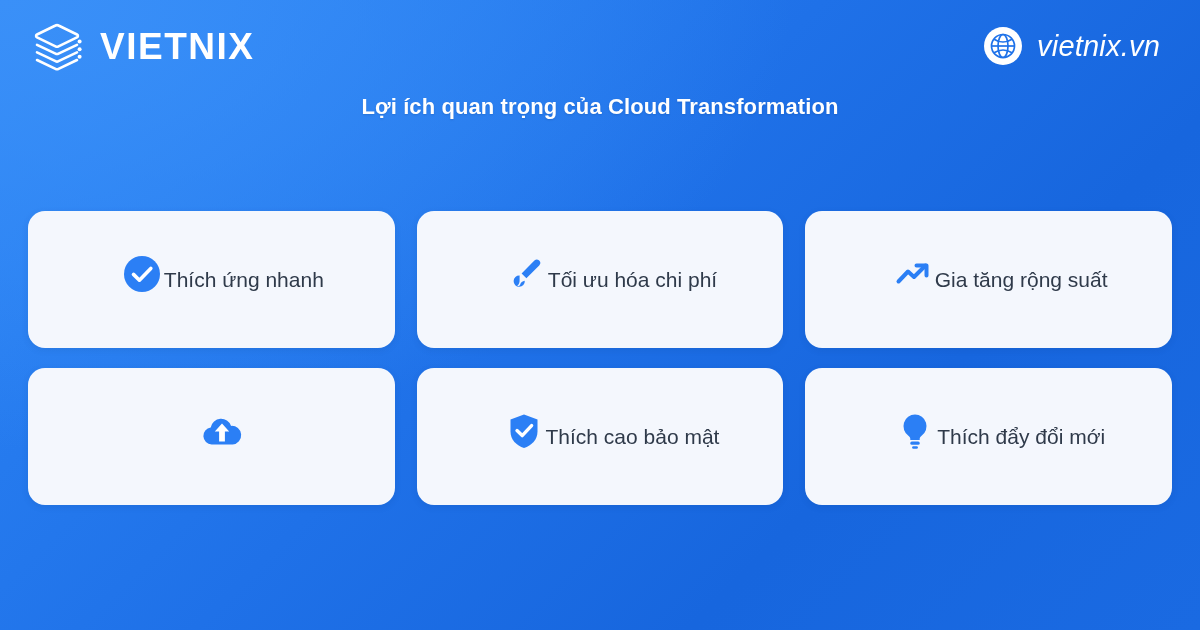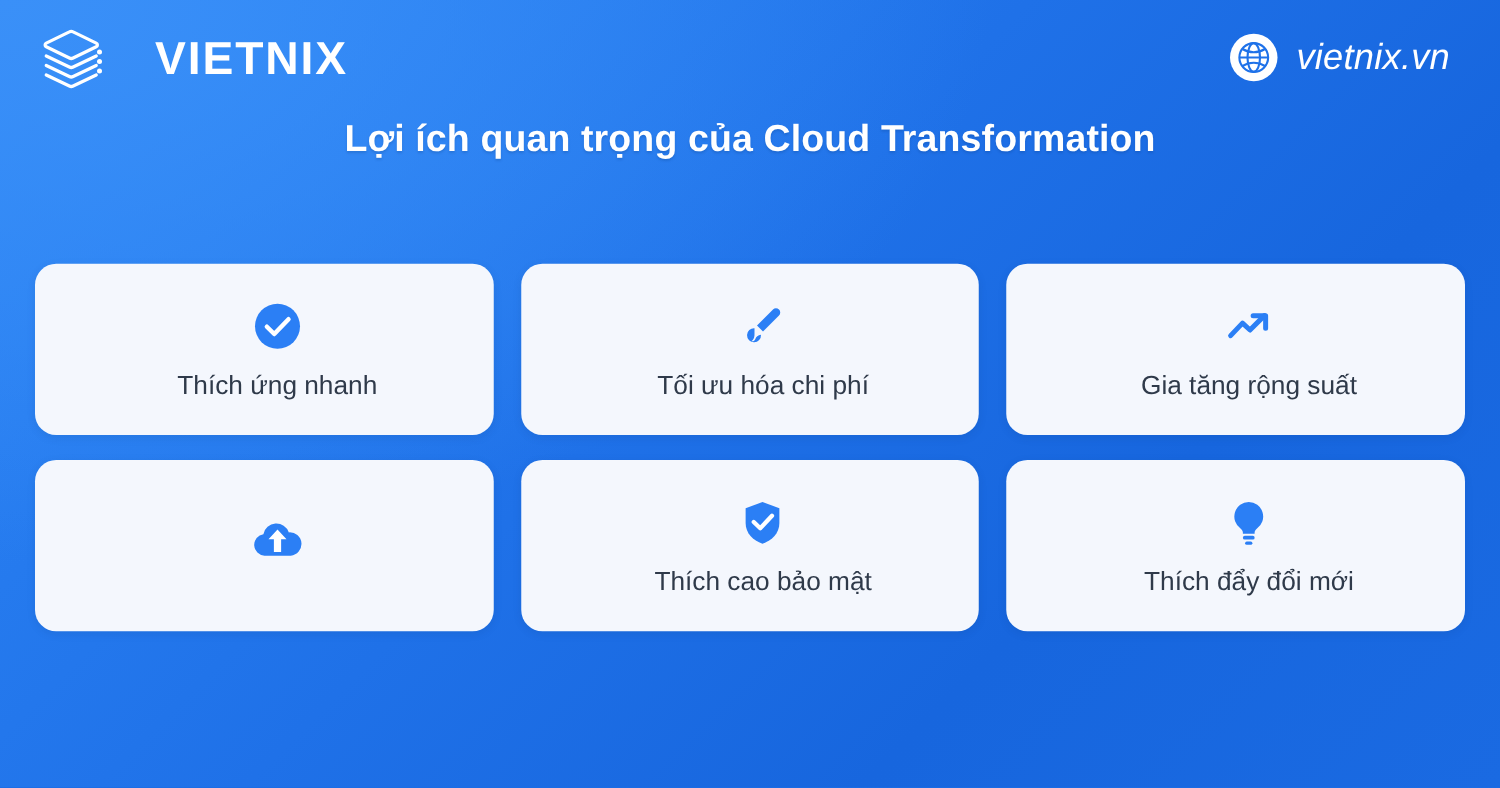--- a/index.html
+++ b/index.html
@@ -48,21 +48,20 @@
     display: block;
     flex: 0 0 auto;
   }
   .brand-name {
     color: #ffffff;
     font-size: 37px;
     font-weight: bold;
     letter-spacing: 1.5px;
     line-height: 1;
     white-space: nowrap;
-    margin-left: 24px;
   }
   .site {
     display: flex;
     align-items: center;
     gap: 14px;
     font-style: italic;
   }
   .globe-icon {
     width: 40px;
     height: 40px;
@@ -79,21 +78,21 @@
   }
 
   
   .page-title {
     position: absolute;
     top: 93px;
     left: 0;
     right: 0;
     text-align: center;
     color: #ffffff;
-    font-size: 30px;
+    font-size: 22px;
     font-weight: bold;
     letter-spacing: 0.1px;
     line-height: 1.25;
     text-shadow: 0 1px 2px rgba(8,45,102,0.18);
   }
 
   
   .grid {
     position: absolute;
     top: 211px;
@@ -102,21 +101,21 @@
     display: grid;
     grid-template-columns: repeat(3, 1fr);
     grid-template-rows: repeat(2, 137px);
     column-gap: 22px;
     row-gap: 20px;
   }
   .card {
     background: #f4f7fd;
     border-radius: 17px;
     display: flex;
-    flex-direction: column;
+    flex-direction: row;
     align-items: center;
     justify-content: center;
     box-shadow: 0 2px 7px rgba(10,45,100,0.10);
     padding-left: 21px;
   }
   .card-icon {
     height: 46px;
     display: flex;
     align-items: center;
     justify-content: center;

